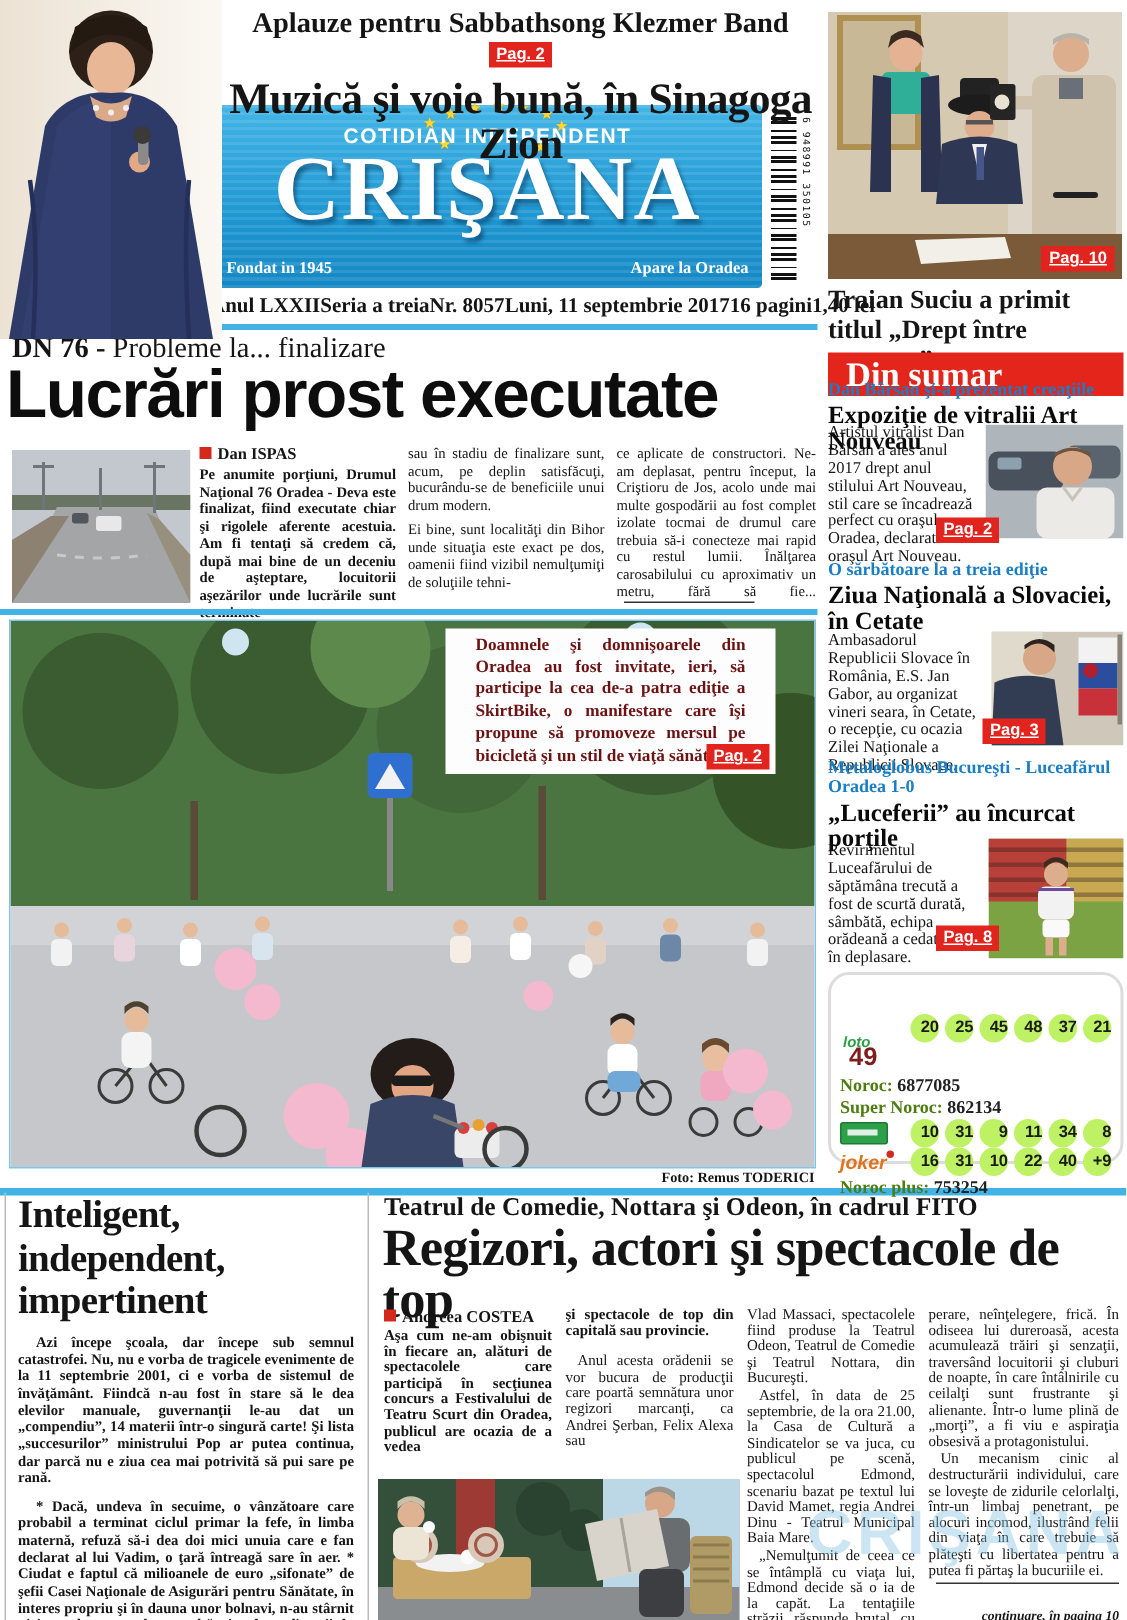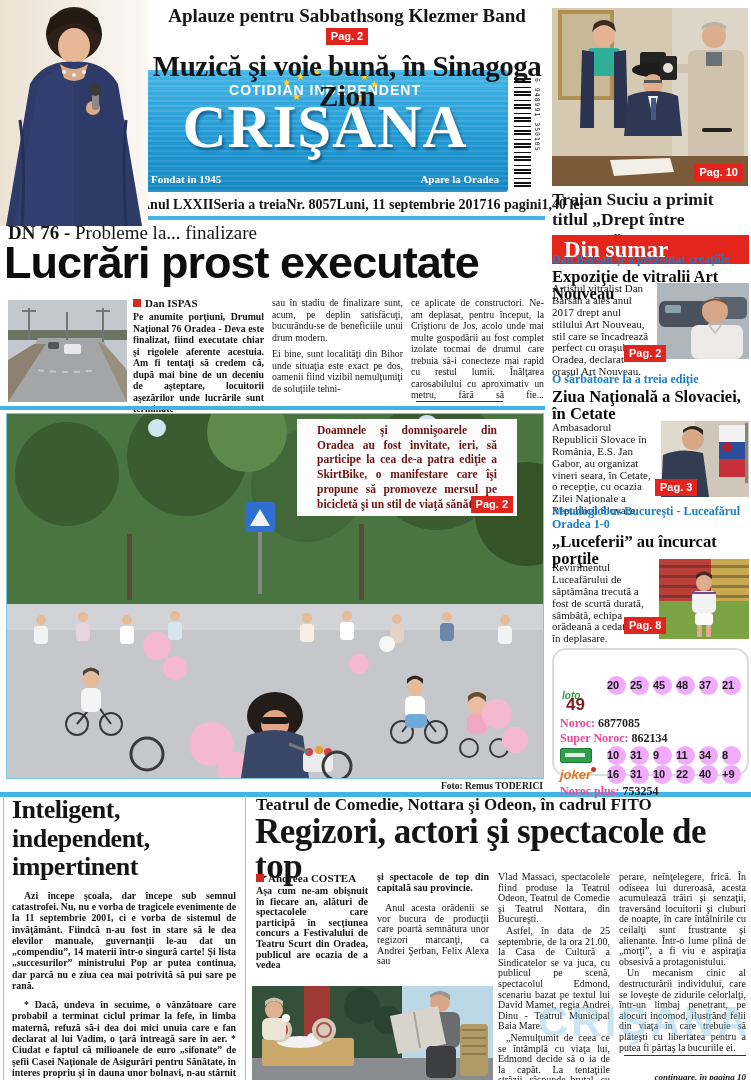--- a/index.html
+++ b/index.html
@@ -7,21 +7,21 @@
         font-family:"Liberation Serif",serif;color:#151515;}
   .abs{position:absolute;}
   svg{display:block;}
 
   
   .photo-singer{left:0;top:0;width:148px;height:226px;z-index:3;}
   .banner{left:150px;top:6px;width:394px;height:66px;text-align:center;z-index:2;}
   .banner-kicker{font-weight:bold;font-size:19px;line-height:1.1;}
   .banner-title{font-weight:bold;font-size:29px;line-height:1.05;margin-top:3px;letter-spacing:-0.5px;}
   .pag-badge{display:inline-block;background:#e2241f;color:#fff;
-             font:bold 11px/15px "Liberation Sans",sans-serif;padding:1px 5px 1px;vertical-align:3px;}
+             font:bold 11px/15px "Liberation Sans",sans-serif;padding:1px 5px 1px;vertical-align:3px;text-decoration:underline;}
 
   
   .masthead{left:142px;top:70px;width:366px;height:122px;border-radius:3px;
     background-image:repeating-linear-gradient(180deg,rgba(255,255,255,.10) 0 2px,rgba(0,0,0,0) 2px 5px),
                      linear-gradient(180deg,#44b5e6 0%,#1f97d2 60%,#1488c4 100%);}
   .mh-tagline{position:absolute;top:12px;width:100%;text-align:center;
     font:bold 14px "Liberation Sans",sans-serif;color:#fff;letter-spacing:1px;}
   .mh-name{position:absolute;top:26px;width:100%;text-align:center;
     font:bold 61px/1 "Liberation Serif",serif;color:#fff;letter-spacing:1px;
     text-shadow:2px 3px 3px rgba(0,50,90,.55);}
@@ -89,32 +89,32 @@
   .art2 .sb-badge{left:60px;top:106px;margin-left:43px;}
   .art3{top:505px;height:136px;} .art3 .sb-body{top:57px;} .art3 .sb-photo{top:54px;width:90px;height:80px;}
   .art3 .sb-badge{left:72px;top:112px;}
 
   
   .lotto{left:552px;top:648px;width:197px;height:128px;border:2px solid #dcdcdc;border-radius:14px;
     background:#fff;box-sizing:border-box;padding:5px 6px 4px;display:flex;flex-direction:column;
     justify-content:space-between;}
   .lrow{display:flex;align-items:center;}
   .balls{display:flex;gap:4px;margin-left:auto;}
-  .ball{width:19px;height:19px;border-radius:50%;background:#f0abfc;color:#1a1a1a;
-    font:bold 11px/19px "Liberation Sans",sans-serif;text-align:left;}
+  .ball{width:19px;height:19px;border-radius:50%;background:#bef264;color:#1a1a1a;
+    font:bold 11px/19px "Liberation Sans",sans-serif;text-align:right;}
   .l49{width:32px;position:relative;height:24px;margin-top:37px;}
   .l49 i{position:absolute;left:2px;top:-2px;font:bold italic 10px "Liberation Sans",sans-serif;color:#2ea04a;}
   .l49 b{position:absolute;left:6px;top:4px;font:bold 17px/1 "Liberation Sans",sans-serif;color:#7f1d1d;
     text-shadow:1px 1px 0 #fff;}
   .l540{width:30px;height:13px;background:#2ea04a;border:1px solid #1c7a34;border-radius:2px;position:relative;}
   .l540:after{content:"";position:absolute;left:4px;top:4px;width:20px;height:4px;background:#fff;opacity:.85;}
   .ljoker{font:bold italic 13px "Liberation Sans",sans-serif;color:#e0731f;position:relative;padding-right:2px;}
   .ljoker:after{content:"";position:absolute;right:-3px;top:0;width:5px;height:5px;border-radius:50%;background:#d42a1e;}
   .ltext{font:bold 12px "Liberation Serif",serif;color:#222;}
-  .pink{color:#ec4899;margin-right:3px;}
+  .pink{color:#4d7c0f;margin-right:3px;}
 
   
   .opinion{left:3px;top:795px;width:243px;height:285px;border-left:1px solid #bbb;border-right:1px solid #bbb;
     padding:1px 9px 0 8px;box-sizing:border-box;}
   .op-title{font:bold 26px/1.1 "Liberation Serif",serif;letter-spacing:-0.5px;}
   .op-p{font:bold 9.8px/1.15 "Liberation Serif",serif;text-align:justify;margin:8px 0 0;text-indent:12px;}
   .op-cont{display:block;text-align:right;margin-top:2px;}
 
   
   .th-kicker{left:256px;top:795px;width:494px;font:bold 17px "Liberation Serif",serif;}

